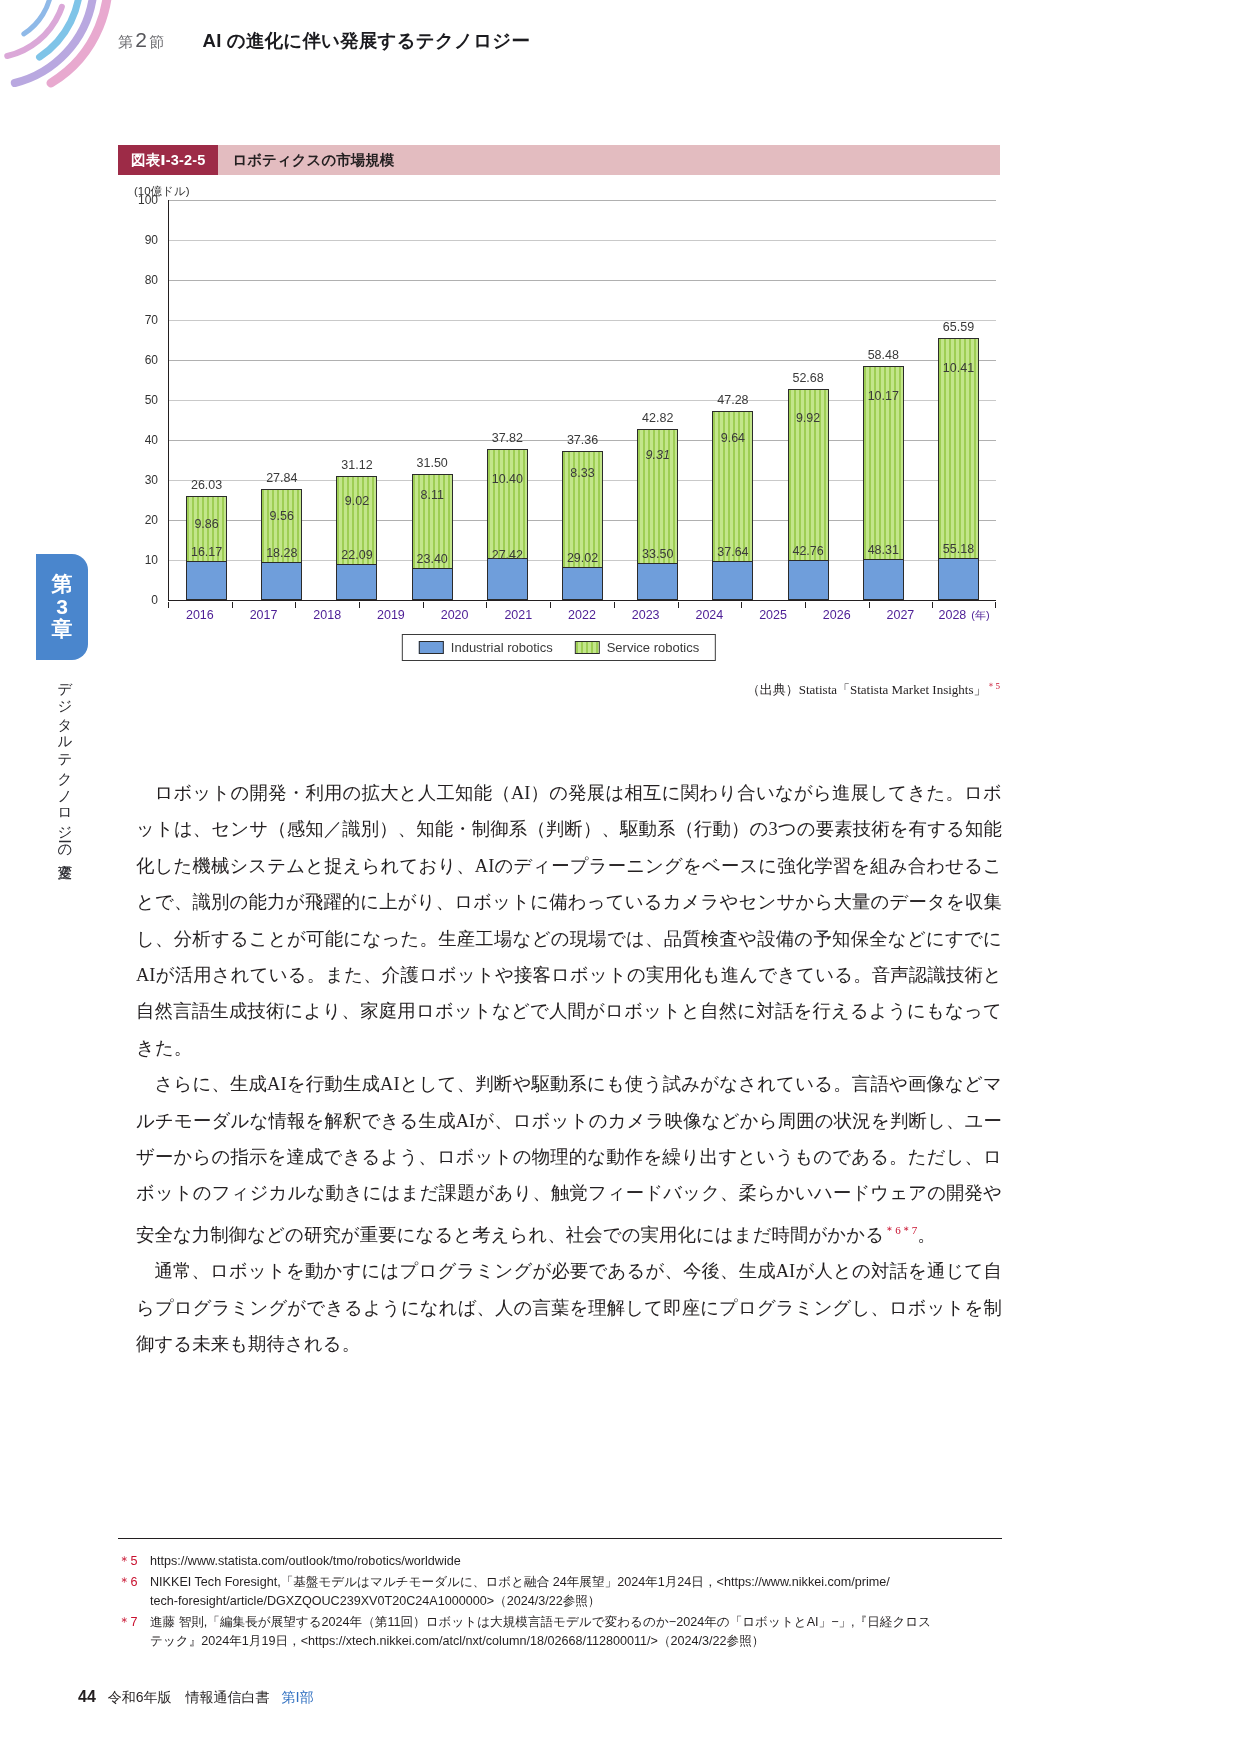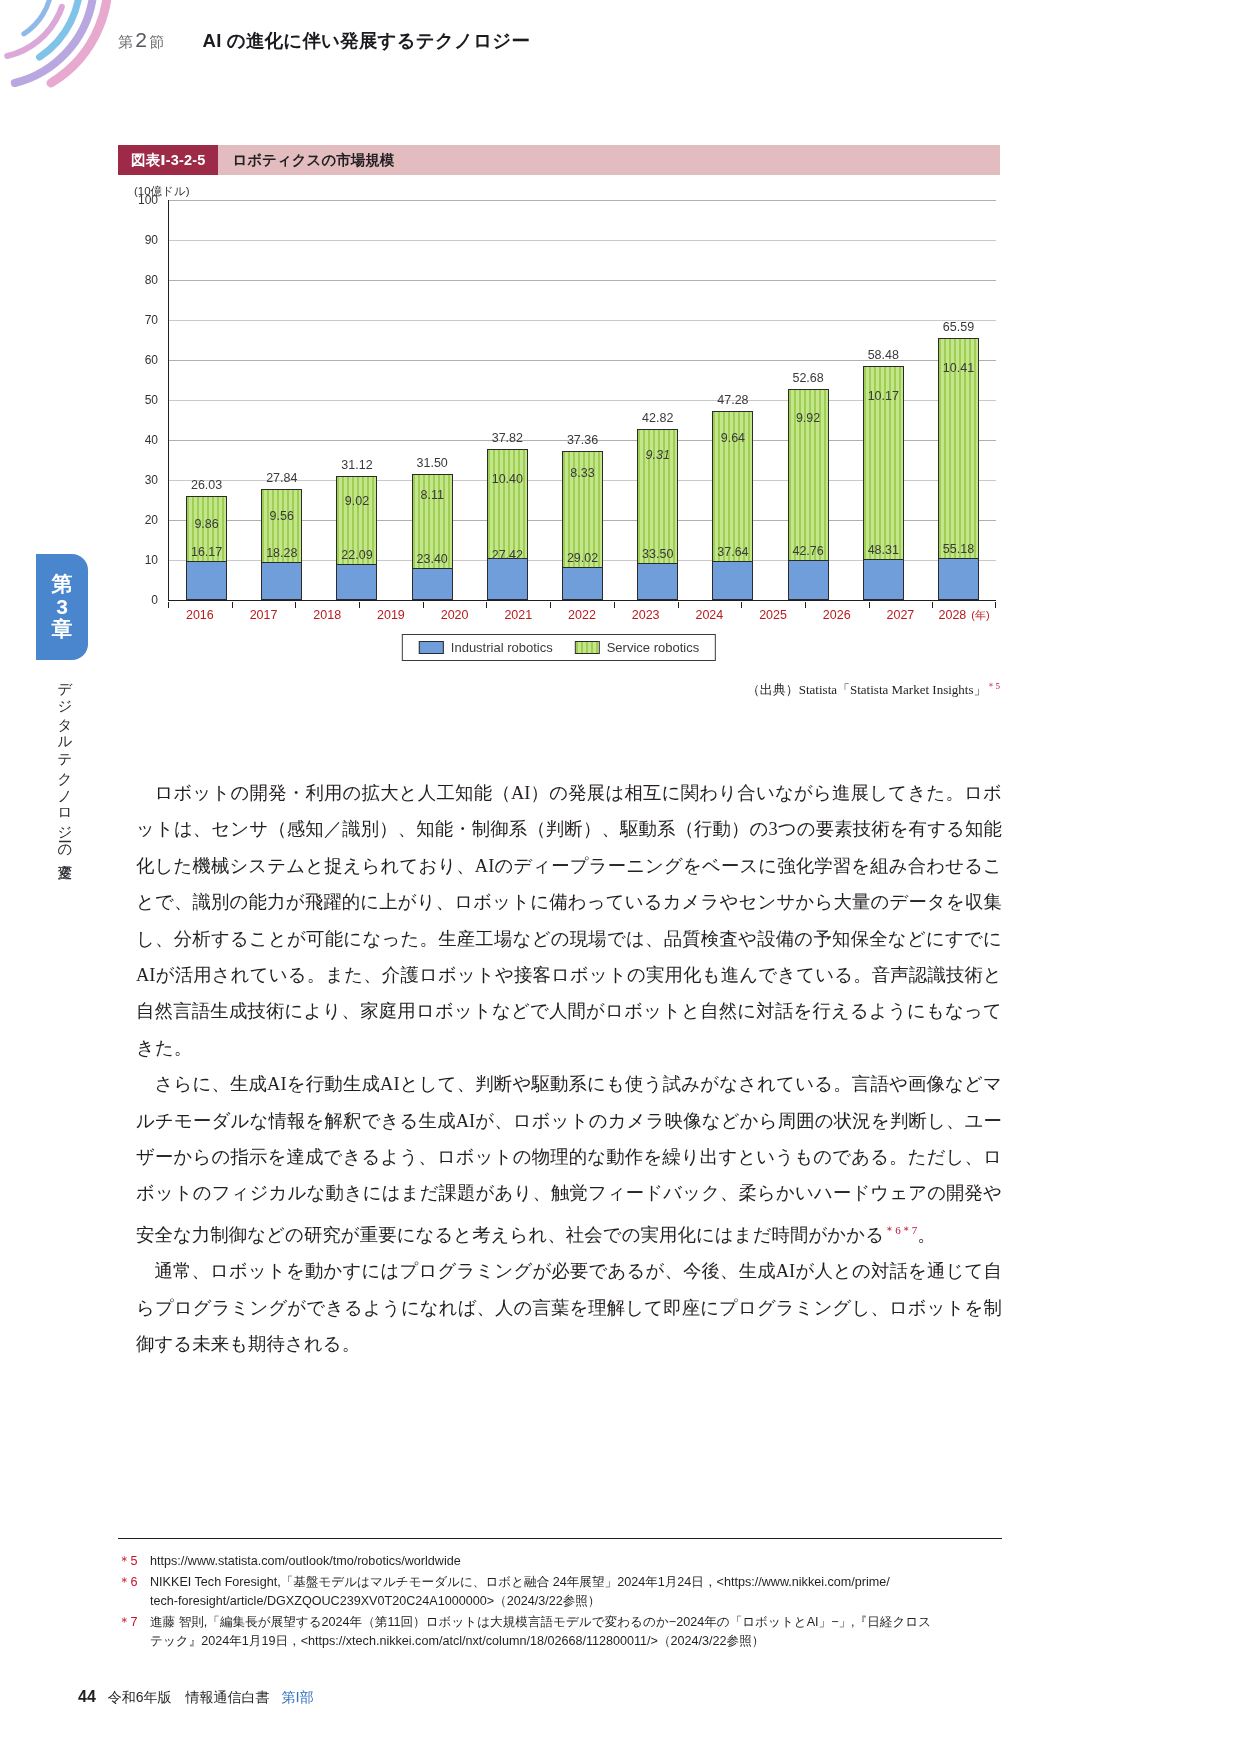--- a/index.html
+++ b/index.html
@@ -59,21 +59,21 @@
     background-image:repeating-linear-gradient(90deg,#9ece54 0 2px,#c3e68b 2px 5px);position:relative;}
   .seg-ind{background:#6f9edb;border:1px solid #2b2b2b;box-sizing:border-box;}
   .lbl{position:absolute;left:50%;transform:translateX(-50%);white-space:nowrap;
     font-family:"Liberation Sans","DejaVu Sans",sans-serif;font-size:12.5px;color:#3a3a3a;}
   .lbl-total{top:-19px;}
   .lbl-svc{top:-17px;}
   .lbl-ind{top:-17px;}
 
   .xaxis{position:absolute;left:50px;right:4px;top:402px;height:24px;display:flex;}
   .xcell{flex:1;text-align:center;font-family:"Liberation Sans","DejaVu Sans",sans-serif;
-    font-size:12.5px;color:#b91c1c;position:relative;padding-top:6px;}
+    font-size:12.5px;color:#4c1d95;position:relative;padding-top:6px;}
   .xcell .yr-unit{font-size:11px;margin-left:2px;}
   .tick{position:absolute;left:0;top:0;width:1px;height:6px;background:#231f20;}
   .tick.last{left:auto;right:0;}
 
   .legend{position:absolute;left:50%;transform:translateX(-50%);top:434px;
     border:1px solid #3b3b3b;background:#fff;padding:5px 16px;display:flex;gap:22px;align-items:center;}
   .lg-item{display:flex;align-items:center;gap:7px;
     font-family:"Liberation Sans","DejaVu Sans",sans-serif;font-size:13px;color:#3a3a3a;}
   .sw{width:25px;height:13px;border:1px solid #2b2b2b;box-sizing:border-box;}
   .sw.ind{background:#6f9edb;}

